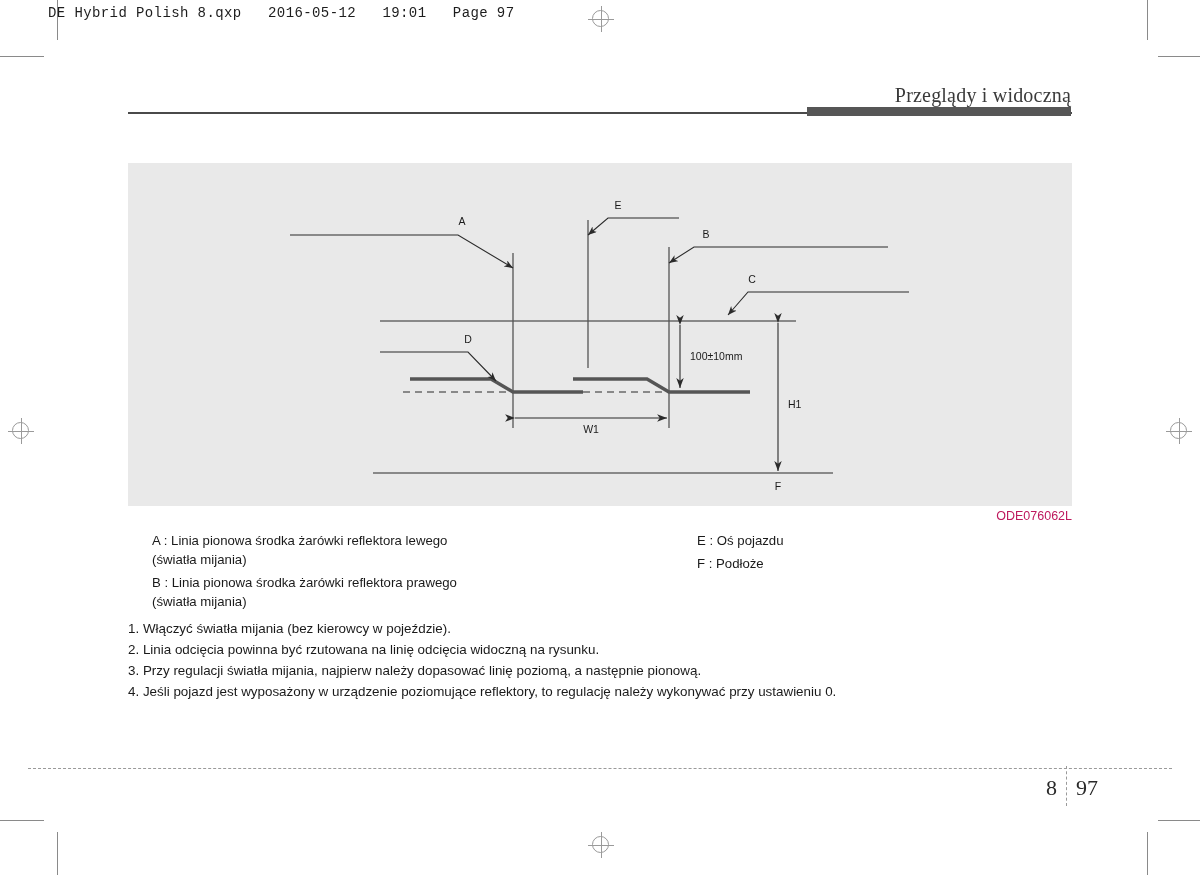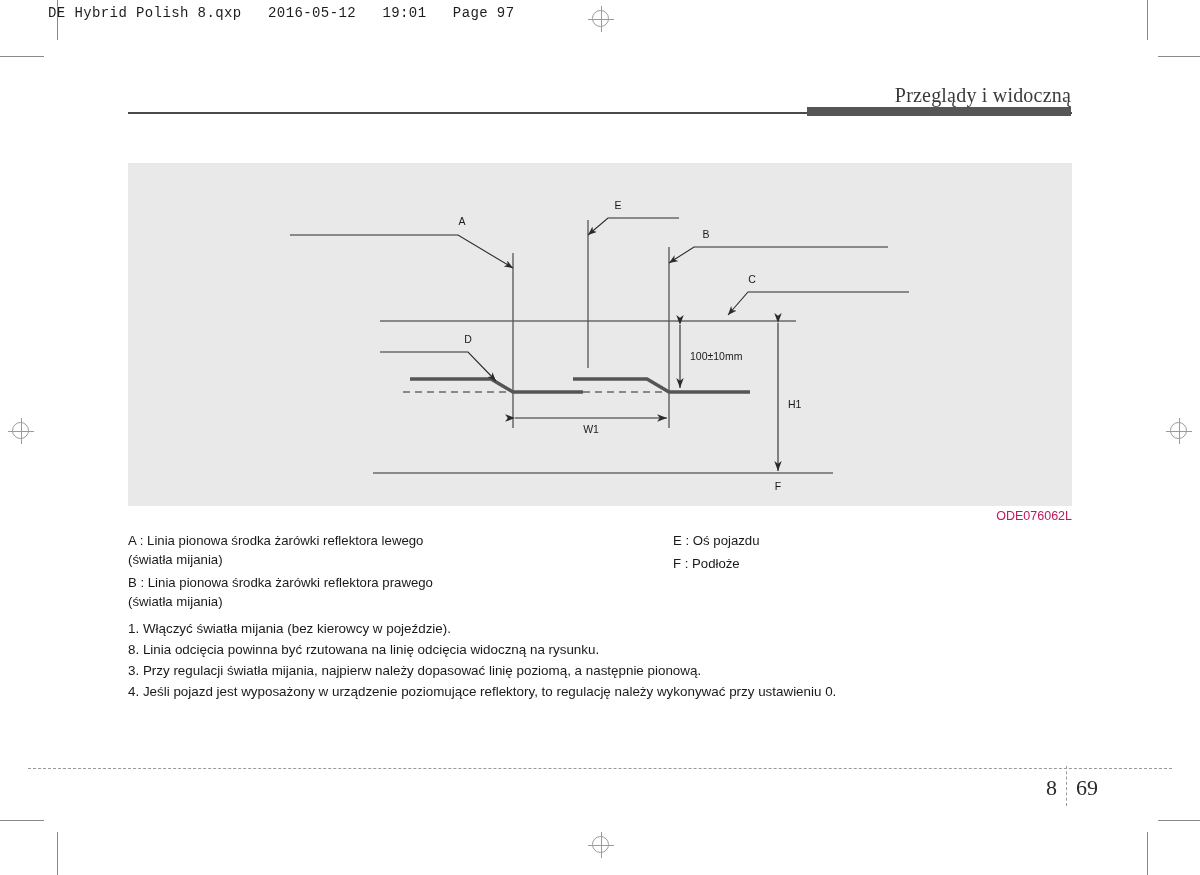--- a/index.html
+++ b/index.html
@@ -76,21 +76,21 @@
     font-size: 12.5px;
     color: #be185d;
   }
 
   
   .legend {
     position: absolute;
     left: 128px; top: 531px;
     width: 944px;
   }
-  .legend-col { position: absolute; top: 0; }
+  .legend-col { position: absolute; top: 0; margin-left: 24px; }
   .legend-col.left { left: 0; width: 480px; }
   .legend-col.right { left: 545px; width: 400px; }
   .legend-item {
     font-size: 13.2px;
     color: #1a1a1a;
     line-height: 19px;
     margin-bottom: 4px;
     white-space: pre-line;
   }
   .legend-col.right .legend-item { margin-bottom: 4px; }
@@ -242,23 +242,23 @@
    (światła mijania)</div>
   </div>
   <div class="legend-col right">
     <div class="legend-item">E : Oś pojazdu</div>
     <div class="legend-item">F : Podłoże</div>
   </div>
 </div>
 
 <div class="instructions">
   <div class="instr-item">1. Włączyć światła mijania (bez kierowcy w pojeździe).</div>
-  <div class="instr-item">8. Linia odcięcia powinna być rzutowana na linię odcięcia widoczną na rysunku.</div>
+  <div class="instr-item">2. Linia odcięcia powinna być rzutowana na linię odcięcia widoczną na rysunku.</div>
   <div class="instr-item">3. Przy regulacji światła mijania, najpierw należy dopasować linię poziomą, a następnie pionową.</div>
   <div class="instr-item">4. Jeśli pojazd jest wyposażony w urządzenie poziomujące reflektory, to regulację należy wykonywać przy ustawieniu 0.</div>
 </div>
 
 <div class="footer-rule"></div>
 <div class="footer-page">
   <span class="footer-chapter">8</span>
   <span class="footer-divider"></span>
-  <span class="footer-number">69</span>
+  <span class="footer-number">97</span>
 </div>
 
 </body></html>

